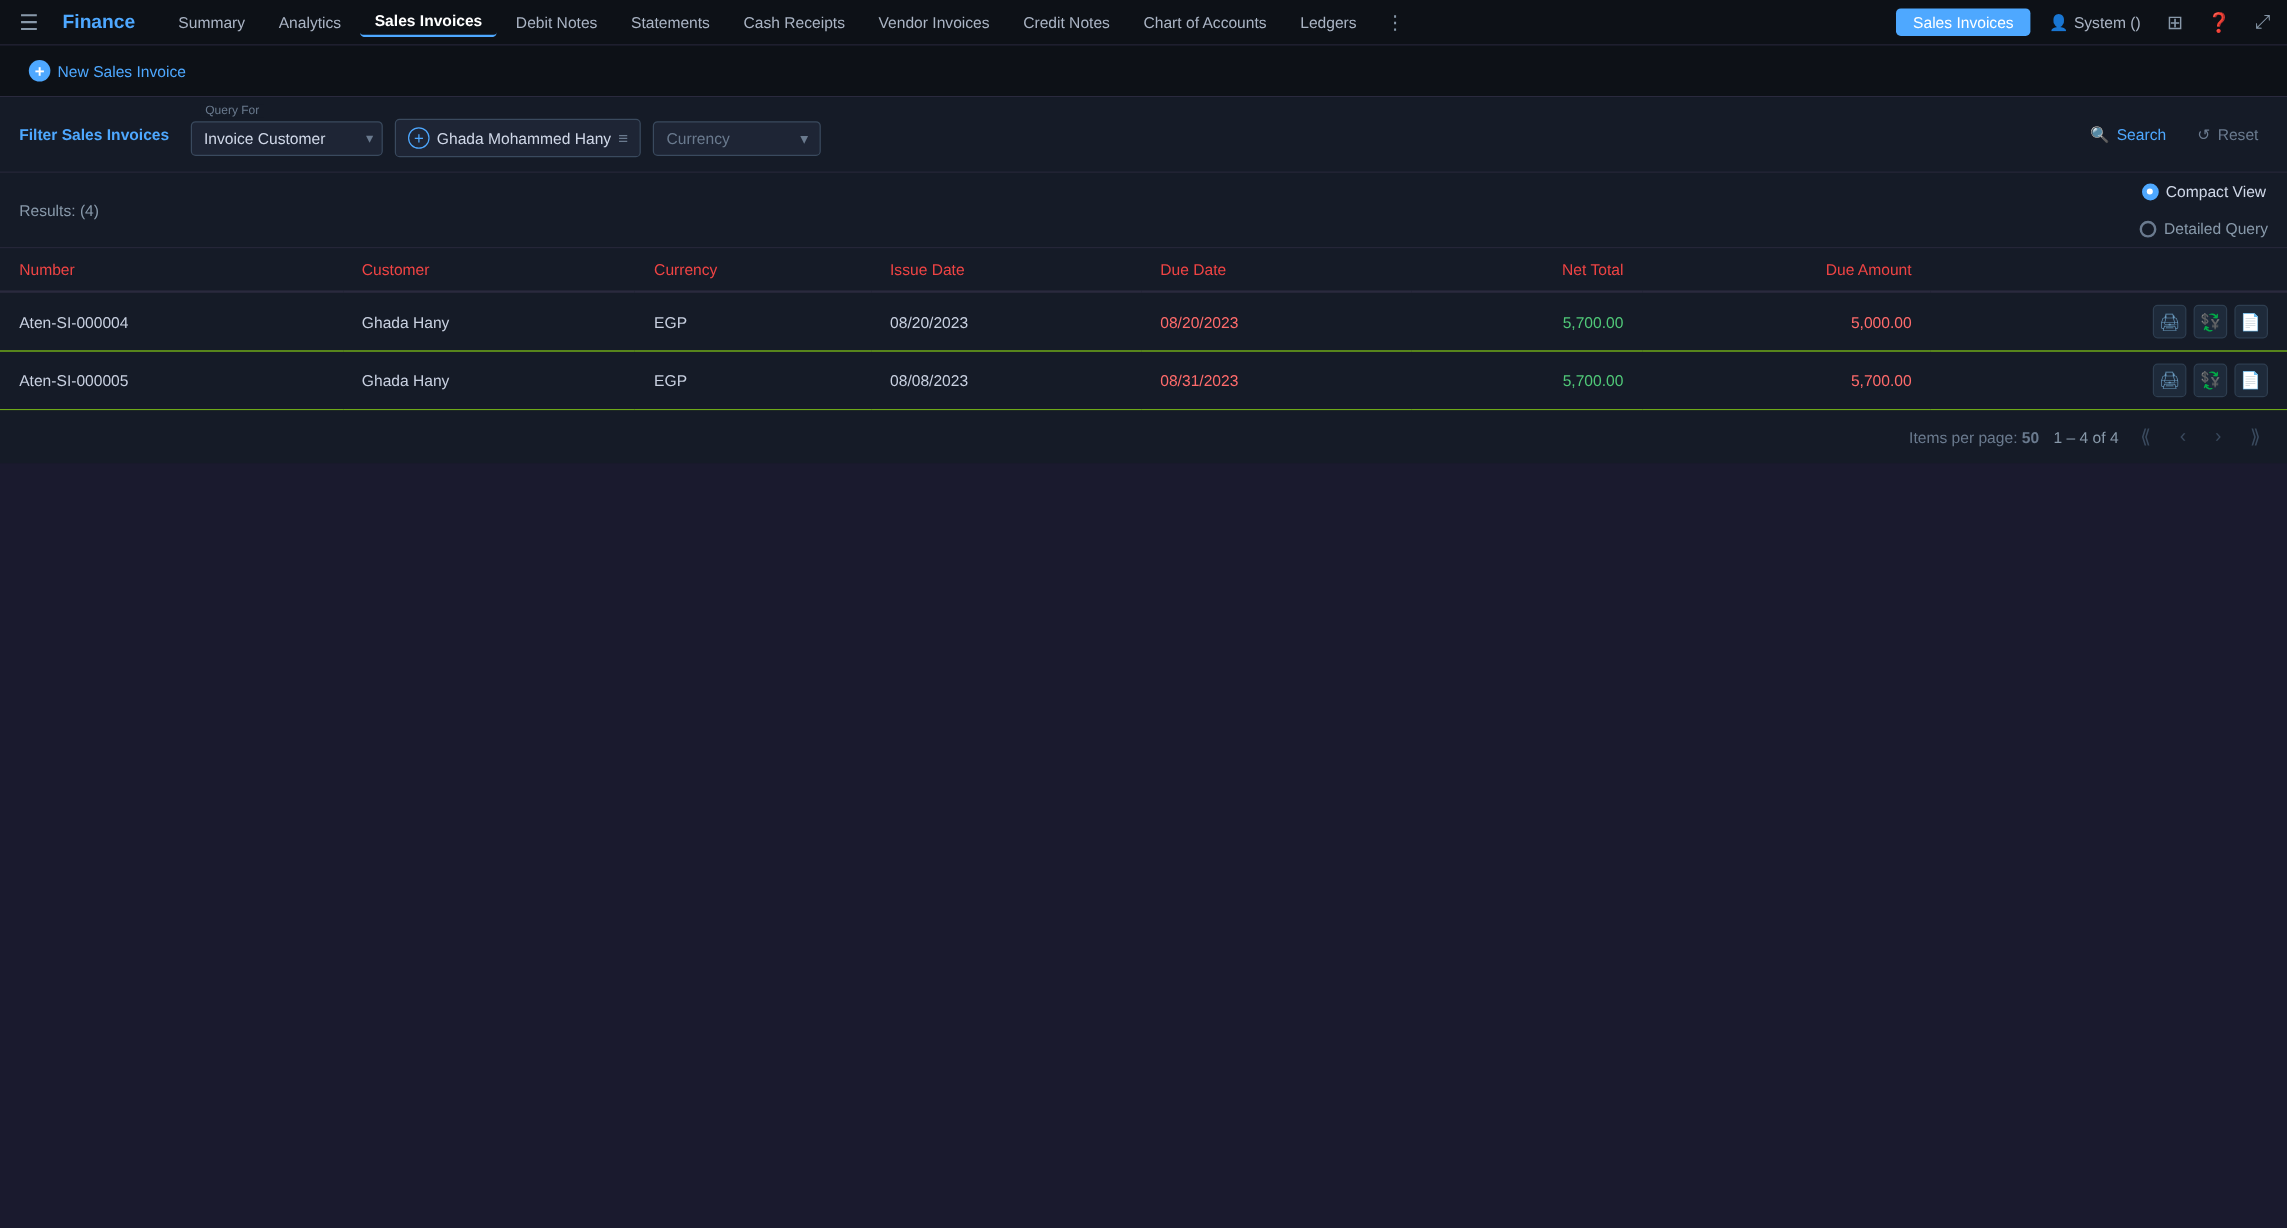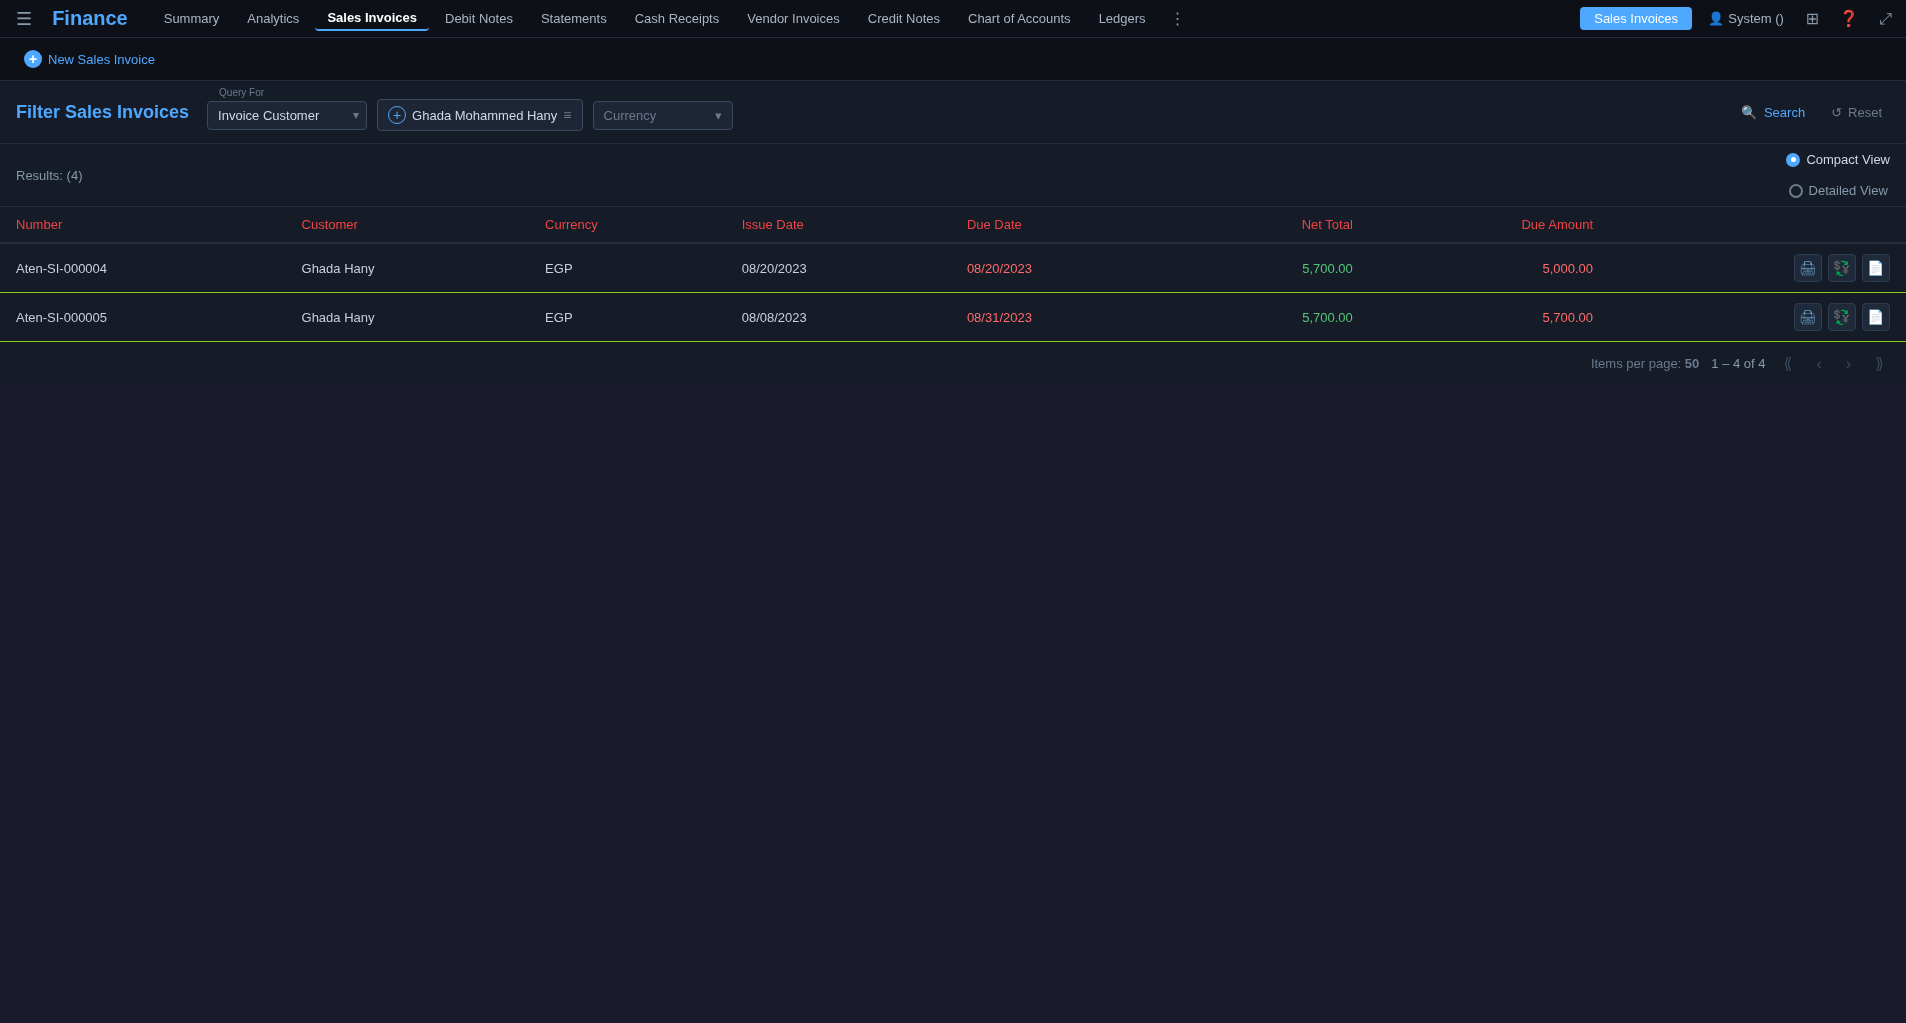--- a/index.html
+++ b/index.html
@@ -23,21 +23,21 @@
     }
     .nav-hamburger {
       color: #8899aa;
       font-size: 18px;
       cursor: pointer;
       padding: 4px 8px;
     }
     .nav-brand {
       color: #4ea8ff;
       font-weight: bold;
-      font-size: 20px;
+      font-size: 16px;
       margin-right: 12px;
       padding: 0 8px;
     }
     .nav-item {
       color: #aab4c4;
       padding: 4px 12px;
       cursor: pointer;
       font-size: 13px;
       border-radius: 4px;
       white-space: nowrap;
@@ -119,21 +119,21 @@
     .filter-bar {
       background: #151b27;
       padding: 12px 16px;
       display: flex;
       align-items: center;
       gap: 10px;
       border-bottom: 1px solid #2a2a3e;
     }
     .filter-title {
       color: #4ea8ff;
-      font-size: 18px;
+      font-size: 13px;
       font-weight: 600;
       margin-right: 8px;
     }
     .filter-dropdown {
       position: relative;
       display: flex;
       flex-direction: column;
     }
     .filter-dropdown-label {
       font-size: 10px;
@@ -437,21 +437,21 @@
 
 <div class="results-bar">
   <span class="results-count">Results: (4)</span>
   <div class="view-toggle">
     <div class="view-option active">
       <span class="radio-dot filled"></span>
       <span>Compact View</span>
     </div>
     <div class="view-option">
       <span class="radio-dot"></span>
-      <span>Detailed View</span>
+      <span>Detailed Query</span>
     </div>
   </div>
 </div>
 
 <div class="table-container">
   <table>
     <thead>
       <tr>
         <th>Number</th>
         <th>Customer</th>

